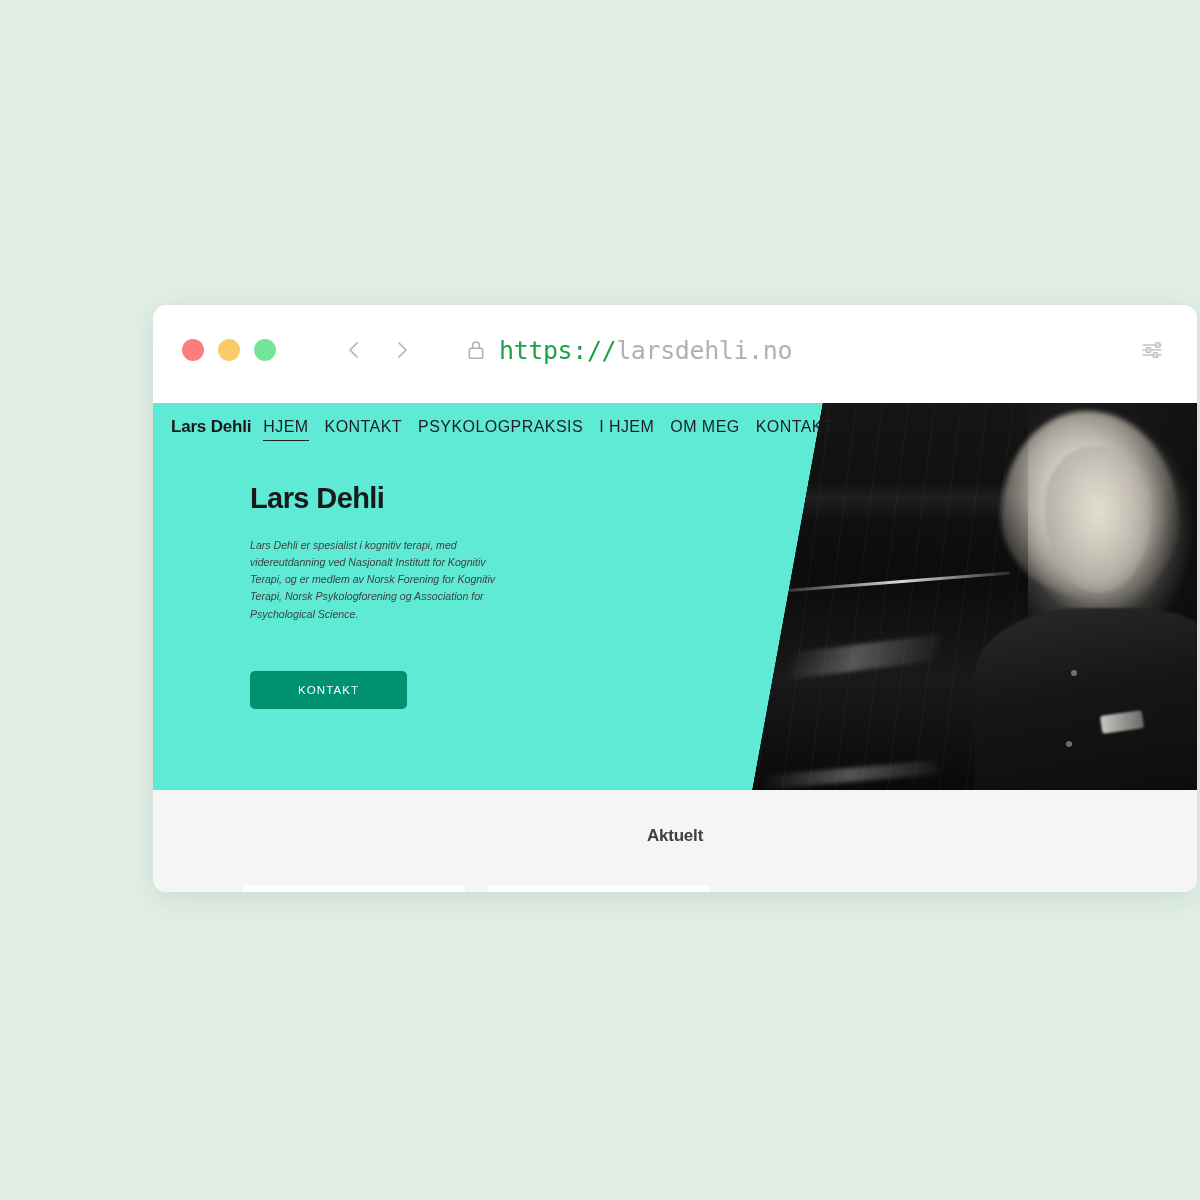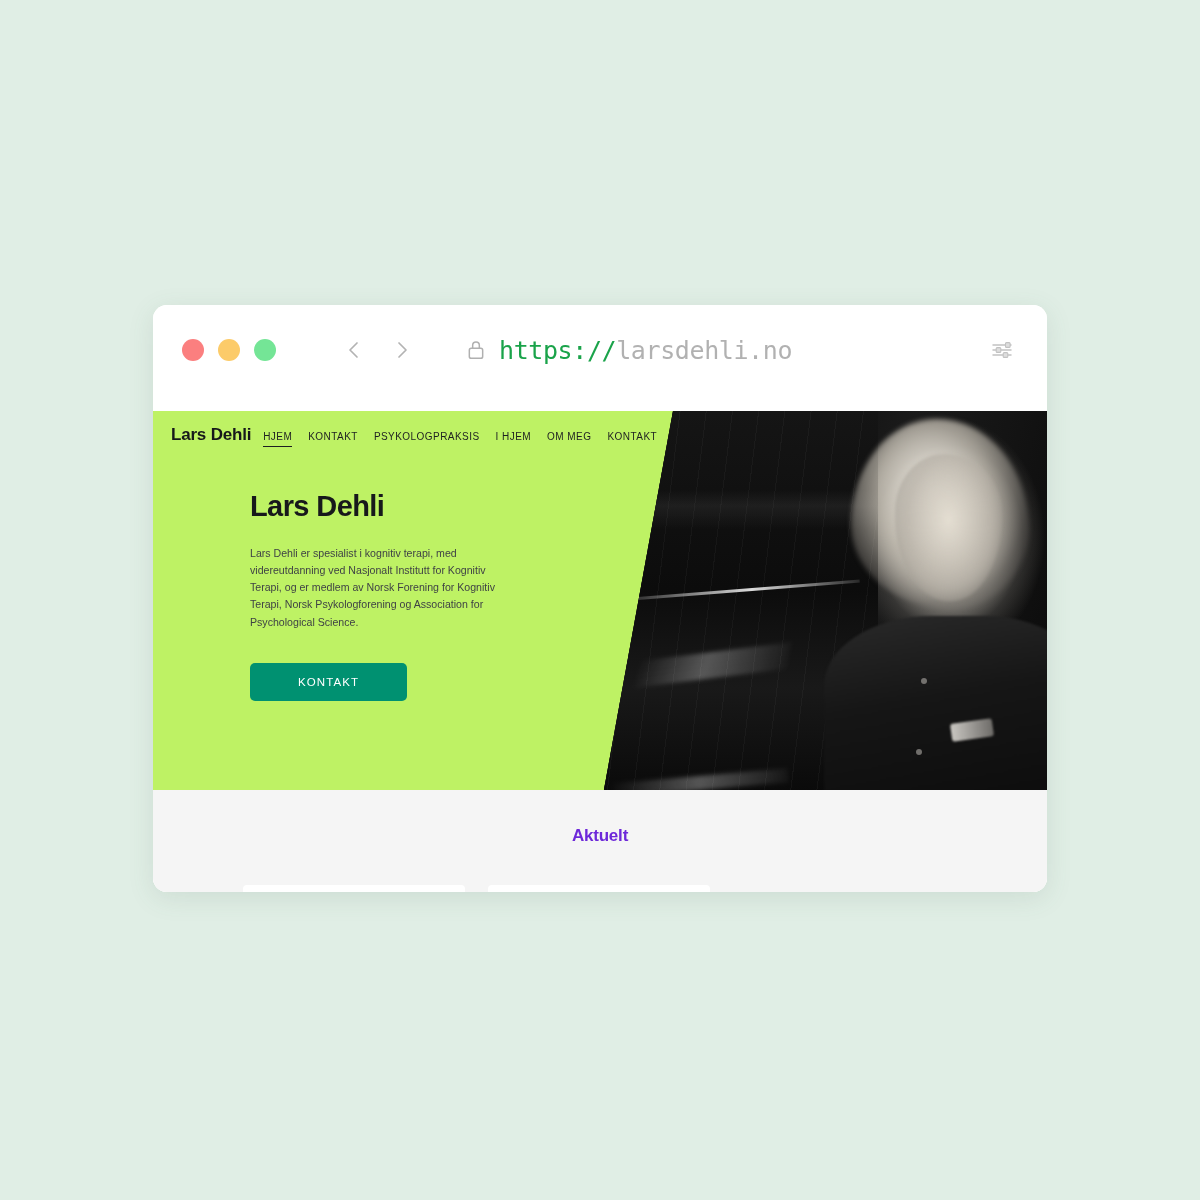--- a/index.html
+++ b/index.html
@@ -12,21 +12,21 @@
     background: #e0eee5;
     font-family: "Liberation Sans", sans-serif;
     overflow: hidden;
   }
 
   
   .browser-window {
     position: absolute;
     left: 153px;
     top: 305px;
-    width: 894px;
+    width: 1044px;
     height: 587px;
     background: #ffffff;
     border-radius: 14px;
     box-shadow: 0 6px 26px rgba(80, 110, 90, 0.13);
     overflow: hidden;
     display: flex;
     flex-direction: column;
   }
 
   
@@ -102,23 +102,23 @@
   .page {
     flex: 1;
     position: relative;
     background: #ffffff;
     overflow: hidden;
   }
 
   
   .hero {
     position: absolute;
-    left: 0; top: 16px; right: 0;
+    left: 0; top: 8px; right: 0;
     height: 395px;
-    background: #bef264;
+    background: #5eead4;
     overflow: hidden;
   }
   .hero-photo {
     position: absolute;
     top: 0;
     right: 0;
     width: 446px;
     height: 395px;
     overflow: hidden;
     clip-path: polygon(72px 0, 100% 0, 100% 100%, 0 100%);
@@ -238,21 +238,21 @@
     letter-spacing: -0.2px;
     white-space: nowrap;
   }
   .nav-links {
     display: flex;
     align-items: baseline;
     gap: 16px;
     margin-left: 12px;
   }
   .nav-link {
-    font-size: 10px;
+    font-size: 16px;
     letter-spacing: 0.45px;
     color: #1d1f21;
     white-space: nowrap;
     padding-bottom: 4px;
     text-decoration: none;
     display: inline-block;
   }
   .nav-link.active {
     border-bottom: 1.6px solid #1d1f21;
   }
@@ -270,22 +270,23 @@
     font-weight: 700;
     color: #17191b;
     letter-spacing: -0.6px;
     margin: 0 0 22px 0;
     line-height: 1.1;
   }
   .hero-body {
     font-size: 10.6px;
     line-height: 1.62;
     color: #3f4245;
-    margin: 0 0 32px 0;
+    margin: 0 0 48px 0;
     width: 260px;
+    font-style: italic;
   }
   .cta-button {
     display: inline-flex;
     align-items: center;
     justify-content: center;
     width: 157px;
     height: 38px;
     background: #009171;
     color: #ffffff;
     font-size: 11.5px;
@@ -302,21 +303,21 @@
     left: 0; right: 0;
     top: 395px;
     bottom: 0;
     background: #f5f5f5;
     overflow: hidden;
   }
   .aktuelt-title {
     text-align: center;
     font-size: 17px;
     font-weight: 700;
-    color: #6d28d9;
+    color: #404040;
     letter-spacing: -0.2px;
     margin: 36px 0 0 0;
   }
   .card-row {
     display: flex;
     gap: 23px;
     padding: 39px 0 0 90px;
   }
   .card {
     width: 222px;

